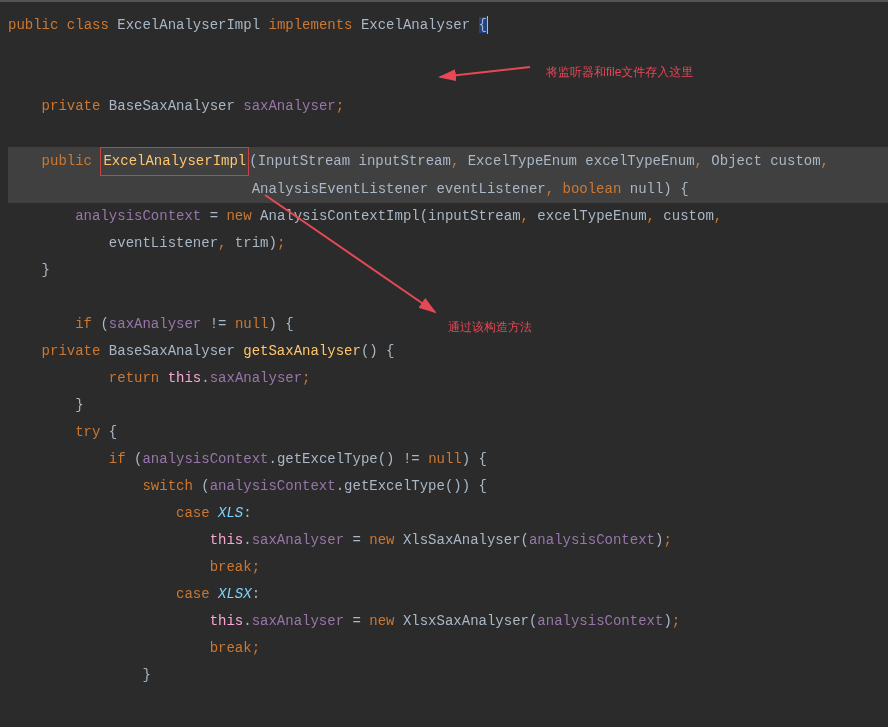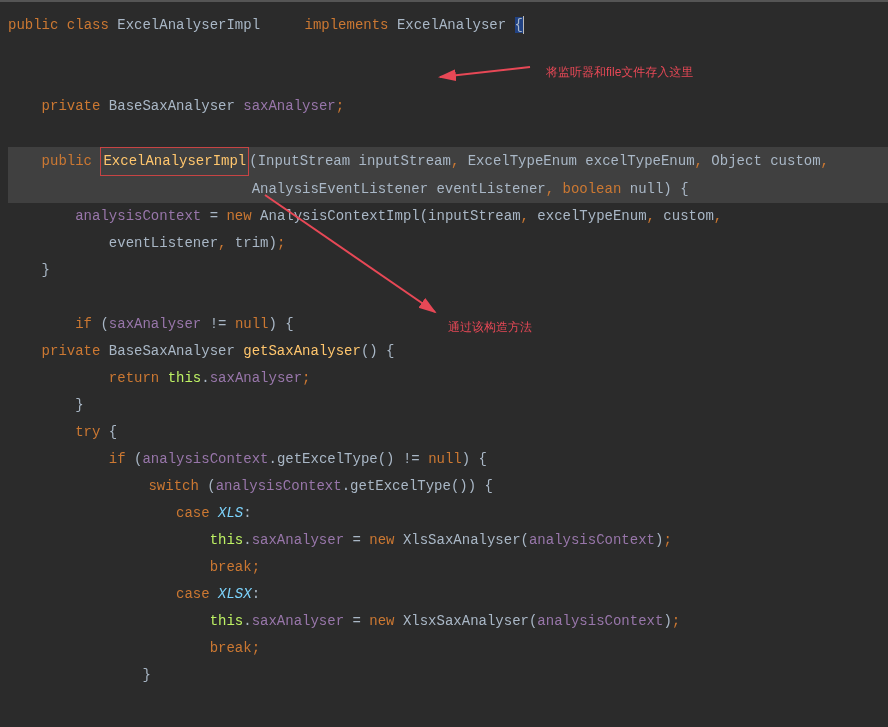--- a/index.html
+++ b/index.html
@@ -20,28 +20,28 @@
       padding-left: 8px;
       padding-top: 10px;
       border-top: 2px solid #555;
     }
     .code-line {
       white-space: pre;
       position: relative;
     }
     .kw-public { color: #cc7832; }
     .kw-class { color: #cc7832; }
-    .kw-implements { color: #cc7832; margin-left: 36px; }
+    .kw-implements { color: #cc7832; }
     .kw-private { color: #cc7832; }
     .kw-new { color: #cc7832; }
     .kw-return { color: #cc7832; }
-    .kw-this { color: #bef264; }
+    .kw-this { color: #f9a8d4; }
     .kw-if { color: #cc7832; }
     .kw-try { color: #cc7832; }
-    .kw-switch { color: #cc7832; margin-left: 6px; }
+    .kw-switch { color: #cc7832; }
     .kw-case { color: #cc7832; }
     .kw-break { color: #cc7832; }
     .kw-null { color: #cc7832; }
     .kw-boolean { color: #cc7832; }
     .method { color: #ffc66d; }
     .field { color: #9876aa; }
     .enum-const { color: #7dd3fc; font-style: italic; }
     .semicolon { color: #cc7832; }
     .comma { color: #cc7832; }
     .type { color: #a9b7c6; }

